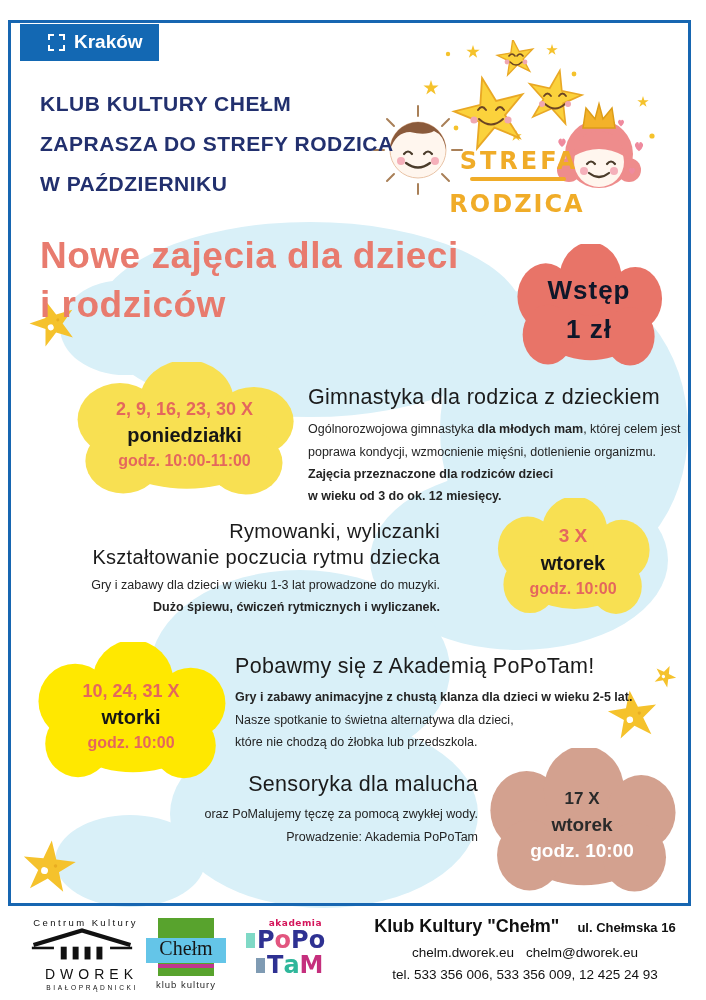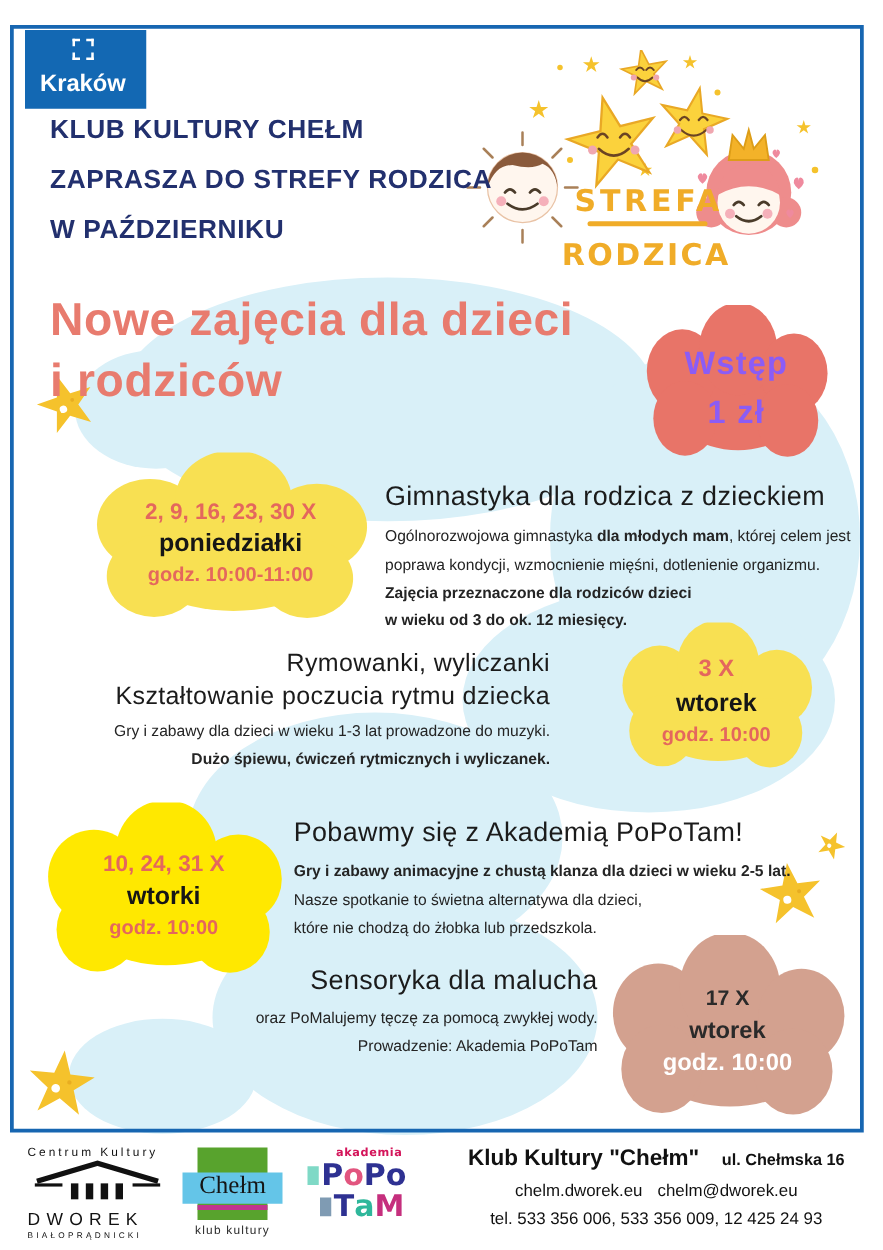--- a/index.html
+++ b/index.html
@@ -11,21 +11,21 @@
   
   .frame{
     position:absolute;left:8px;top:20px;width:683px;height:886px;
     box-sizing:border-box;border:3px solid var(--border-blue);
     z-index:4;pointer-events:none;
   }
   .badge{
     position:absolute;left:20px;top:24px;z-index:6;
     background:var(--badge-blue);color:#fff;
     display:flex;align-items:center;gap:9px;
-    padding:7px 16px 8px 12px;font-size:19px;font-weight:bold;flex-direction:column;
+    padding:7px 16px 8px 28px;font-size:19px;font-weight:bold;
   }
   .badge-icon{width:13px;height:13px;border:2px dashed #fff;}
   
   .header{
     position:absolute;left:40px;top:84px;z-index:3;
     color:var(--navy);font-weight:bold;font-size:21px;line-height:40px;
     letter-spacing:.5px;
   }
   
   .blob{position:absolute;background:var(--light-blue);border-radius:50%;z-index:0;}
@@ -38,21 +38,21 @@
   }
   
   .cloud{position:absolute;z-index:2;}
   .cloud > svg{position:absolute;left:0;top:0;width:100%;height:100%;}
   .cloud-text{
     position:relative;z-index:1;height:100%;
     display:flex;flex-direction:column;align-items:center;justify-content:center;
     text-align:center;font-weight:bold;line-height:1.35;
   }
   .admission{left:507px;top:244px;width:164px;height:132px;color:var(--cloud-red);}
-  .admission .cloud-text{color:#8b5cf6;font-size:26px;letter-spacing:1px;line-height:1.5;}
+  .admission .cloud-text{color:#0f172a;font-size:26px;letter-spacing:1px;line-height:1.5;}
   .cloud1{left:62px;top:362px;width:245px;height:144px;color:var(--yellow-pale);}
   .cloud2{left:487px;top:498px;width:172px;height:126px;color:var(--yellow-pale);}
   .cloud3{left:25px;top:642px;width:212px;height:148px;color:var(--yellow-bright);}
   .cloud4{left:477px;top:748px;width:210px;height:156px;color:var(--brown-cloud);}
   .cl-dates{font-size:18px;color:var(--date-red);}
   .cl-day{font-size:20px;color:#161616;margin:1px 0;}
   .cl-time{font-size:16px;color:var(--date-red);}
   .cloud2 .cl-dates{font-size:19px;}
   .cloud4 .cl-dates{color:#2a2a2a;font-size:17px;}
   .cloud4 .cl-day{color:#2a2a2a;font-size:19px;}
@@ -67,21 +67,21 @@
   .gym{left:308px;top:383px;}
   .gym .section-title{margin-bottom:7px;}
   .rhymes{right:266px;top:518px;text-align:right;width:max-content;}
   .rhymes .section-title{font-size:20px;}
   .rhymes .body-text{margin-top:3px;}
   .popotam{left:235px;top:652px;}
   .popotam .section-title{margin-bottom:6px;}
   .sensory{right:228px;top:770px;text-align:right;width:max-content;}
   .sensory .section-title{margin-bottom:5px;}
   
-  .f-dworek{position:absolute;left:22px;top:917px;width:116px;text-align:left;z-index:3;color:#111;}
+  .f-dworek{position:absolute;left:22px;top:917px;width:116px;text-align:right;z-index:3;color:#111;}
   .fd-top{font-size:9.5px;letter-spacing:2.4px;white-space:nowrap;}
   .fd-name{font-size:14px;font-weight:normal;letter-spacing:5px;white-space:nowrap;}
   .fd-sub{font-size:6.6px;letter-spacing:2.6px;margin-top:2px;white-space:nowrap;}
   .f-chelm{position:absolute;left:146px;top:918px;width:80px;height:76px;z-index:3;}
   .fc-green{position:absolute;left:12px;top:0;width:56px;height:58px;background:#58a32d;}
   .fc-band{position:absolute;left:0;top:20px;width:80px;height:25px;background:#64c5e8;}
   .fc-name{position:absolute;left:0;top:19px;width:100%;text-align:center;
     font-family:"Liberation Serif",serif;font-size:20px;color:#151515;}
   .fc-mag{position:absolute;left:12px;top:46px;width:56px;height:4px;background:#c0368f;}
   .fc-sub{position:absolute;left:0;top:61px;width:100%;text-align:center;font-size:9.5px;color:#2b2b2b;letter-spacing:1px;}

